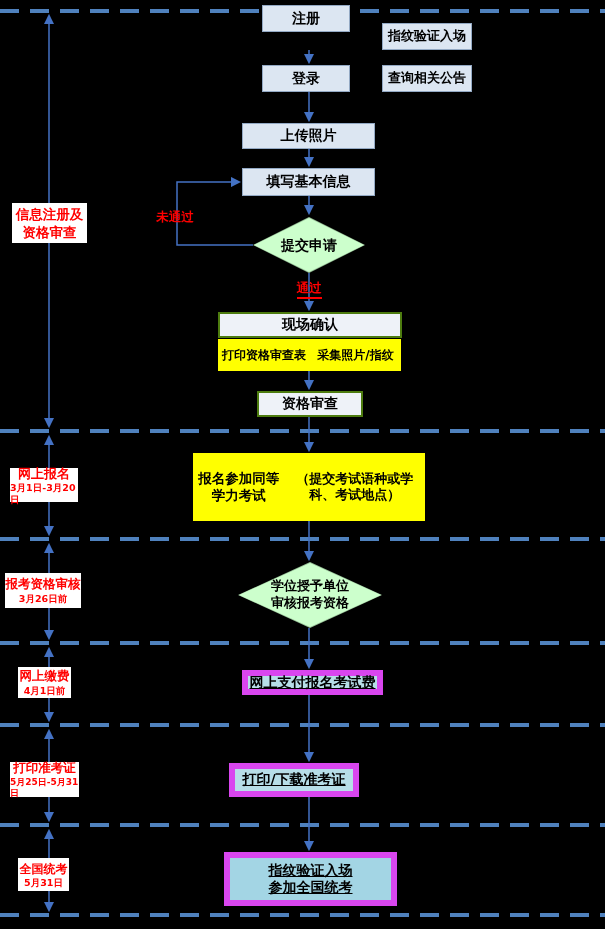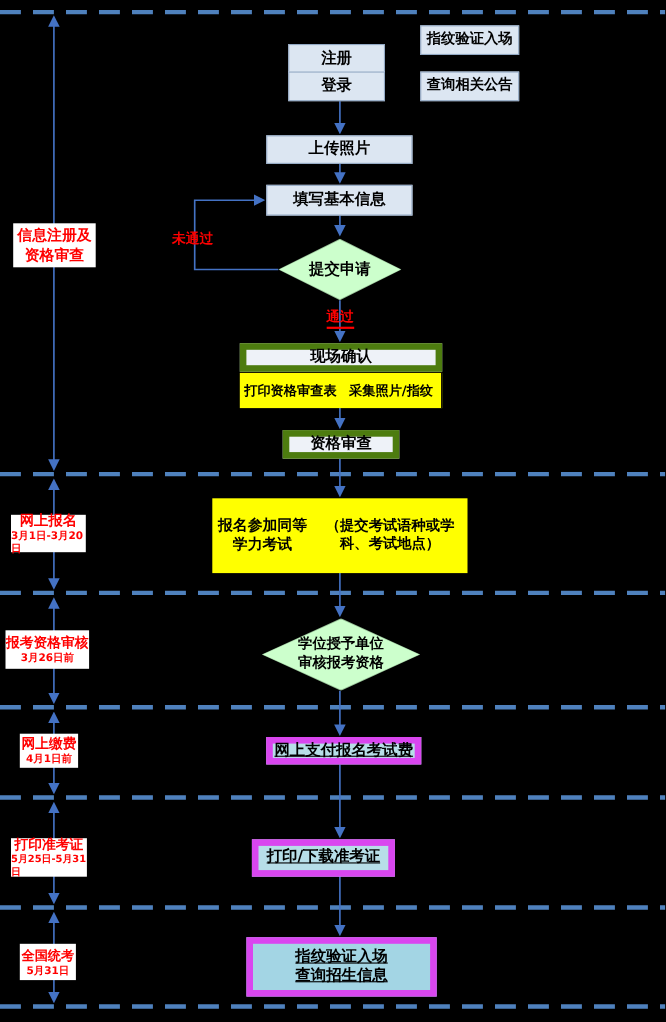--- a/index.html
+++ b/index.html
@@ -10,21 +10,21 @@
   svg.wires{position:absolute;left:0;top:0;z-index:1;}
   .wires .dash{stroke:var(--dashed_line,#4f81bd);stroke-width:4;stroke-dasharray:19 11;fill:none;}
   .wires .rail{stroke:var(--flow_line,#4472c4);stroke-width:1.5;fill:none;}
   .wires .flow{stroke:var(--flow_line,#4472c4);stroke-width:1.5;fill:none;}
 
   .box{
     position:absolute;z-index:2;display:flex;align-items:center;justify-content:center;
     box-sizing:border-box;font-weight:bold;color:#000;text-align:center;line-height:1.25;
   }
   .lightbox{background:var(--light_box_fill,#dce6f2);border:1px solid #93a9c4;font-size:14px;}
-  .whitebox{background:var(--white_box_fill,#eef2f8);border:6px solid #4d7c0f;font-size:14px;}
+  .whitebox{background:var(--white_box_fill,#eef2f8);border:2px solid #4d7c0f;font-size:14px;}
   .yellowbox{background:var(--yellow_fill,#ffff00);font-size:13.5px;flex-direction:row;}
   .cyanbox{background:var(--cyan_fill,#b7dee8);border:6px solid #d946ef;font-size:14px;text-decoration:underline;}
   .cyanbox.deep{background:var(--cyan_deep_fill,#a3d5e4);flex-direction:column;font-size:14px;}
 
   .ysplit{position:absolute;z-index:2;display:flex;background:var(--yellow_fill,#ffff00);box-sizing:border-box;}
   .ysplit .cell{flex:0 0 auto;display:flex;align-items:center;justify-content:center;
     font-weight:bold;font-size:12px;color:#000;box-sizing:border-box;}
   .ysplit .cell.first{border-right:1px solid #000;}
 
   .diamond{position:absolute;z-index:2;}
@@ -83,21 +83,21 @@
     <line class="flow" x1="309" y1="371" x2="309" y2="388" marker-end="url(#arr)"></line>
     <line class="flow" x1="309" y1="417" x2="309" y2="450" marker-end="url(#arr)"></line>
     <line class="flow" x1="309" y1="521" x2="309" y2="559" marker-end="url(#arr)"></line>
     <line class="flow" x1="309" y1="628" x2="309" y2="667" marker-end="url(#arr)"></line>
     <line class="flow" x1="309" y1="695" x2="309" y2="760" marker-end="url(#arr)"></line>
     <line class="flow" x1="309" y1="788" x2="309" y2="849" marker-end="url(#arr)"></line>
 
     <polyline class="flow" points="253,245 177,245 177,182 239,182" marker-end="url(#arr)"></polyline>
   </svg>
 
-  <div class="box lightbox" style="left:262px;top:40px;width:88px;height:27px;">
+  <div class="box lightbox" style="left:262px;top:5px;width:88px;height:27px;">
     <span>注册</span>
   </div>
   <div class="box lightbox" style="left:382px;top:23px;width:90px;height:27px;font-size:13px;">
     <span>指纹验证入场</span>
   </div>
   <div class="box lightbox" style="left:262px;top:65px;width:88px;height:27px;">
     <span>登录</span>
   </div>
   <div class="box lightbox" style="left:382px;top:65px;width:90px;height:27px;font-size:13px;">
     <span>查询相关公告</span>
@@ -153,21 +153,21 @@
   </div>
 
   <div class="box cyanbox" style="left:242px;top:670px;width:141px;height:25px;">
     <span>网上支付报名考试费</span>
   </div>
   <div class="box cyanbox" style="left:229px;top:763px;width:130px;height:34px;">
     <span>打印/下载准考证</span>
   </div>
   <div class="box cyanbox deep" style="left:224px;top:852px;width:173px;height:54px;">
     <span>指纹验证入场</span>
-    <span>查询招生信息</span>
+    <span>参加全国统考</span>
   </div>
 
   <div class="stage-label" style="left:12px;top:203px;width:75px;height:40px;font-size:13.5px;">
     <span>信息注册及</span>
     <span>资格审查</span>
   </div>
   <div class="stage-label" style="left:10px;top:468px;width:68px;height:34px;font-size:13px;">
     <span>网上报名</span>
     <span class="date">3月1日-3月20日</span>
   </div>

